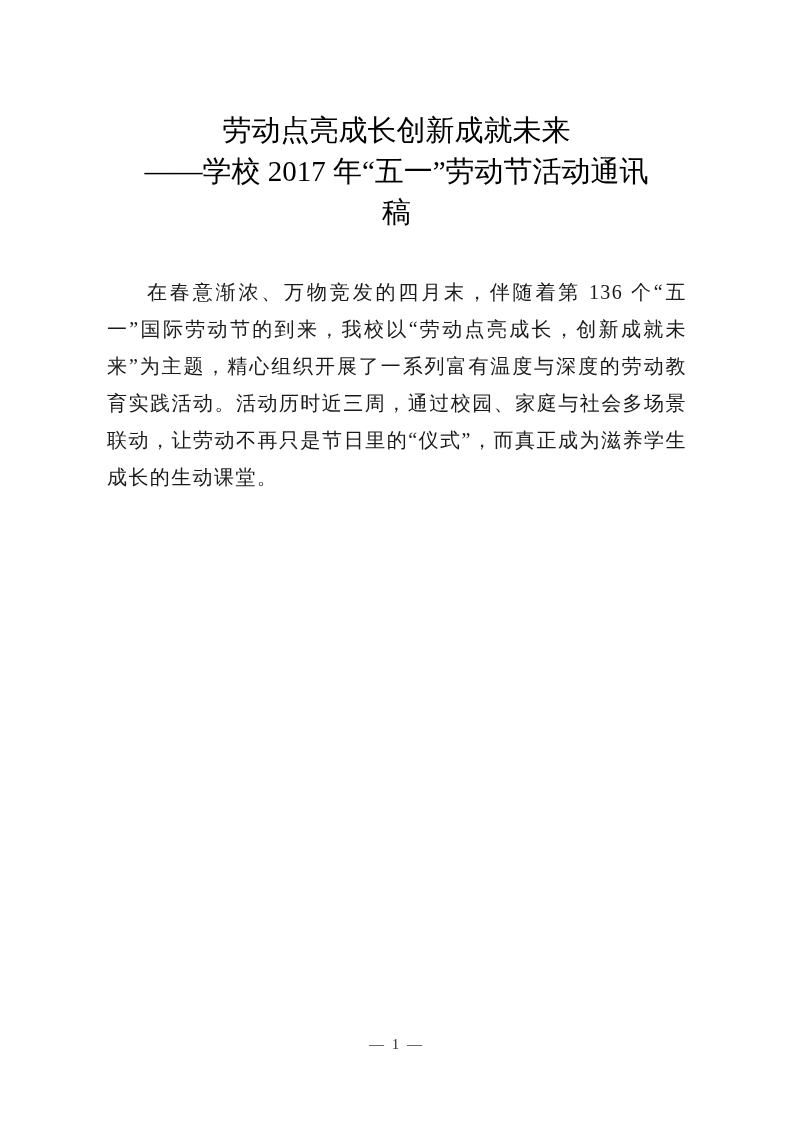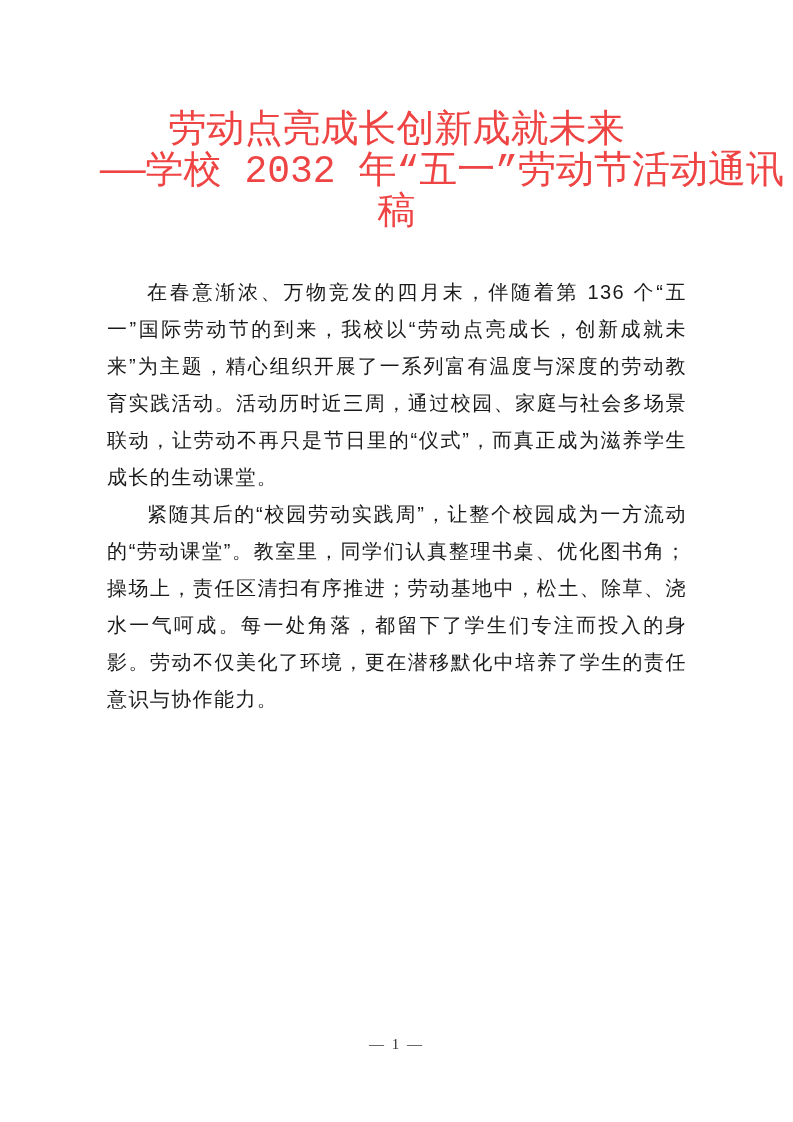--- a/index.html
+++ b/index.html
@@ -23,33 +23,33 @@
       background: #ffffff;
     }
     .title-block {
       position: absolute;
       left: 100px;
       width: 593px;
       top: 110px;
       text-align: center;
     }
     .title-line {
-      font-family: Liberation Mono, monospace;
-      font-size: 38px;
+      font-family: Liberation Serif, serif;
+      font-size: 29px;
       line-height: 41px;
       letter-spacing: 0px;
       white-space: nowrap;
-      color: #ef4444;
+      color: #000000;
     }
     .body-text {
       position: absolute;
       left: 107px;
       width: 580px;
       top: 274px;
-      font-family: Liberation Sans, sans-serif;
+      font-family: Liberation Serif, serif;
       font-size: 20px;
       line-height: 37px;
       color: #1a1a1a;
     }
     .para {
       margin: 0;
       text-indent: 40px;
       text-align: justify;
       text-justify: inter-character;
       letter-spacing: 1.4px;
@@ -66,24 +66,23 @@
       letter-spacing: 2px;
     }
   </style>
 </head>
 <body>
 
 <div class="page">
 
   <div class="title-block">
     <div class="title-line">劳动点亮成长创新成就未来</div>
-    <div class="title-line">——学校 2032 年“五一”劳动节活动通讯</div>
+    <div class="title-line">——学校 2017 年“五一”劳动节活动通讯</div>
     <div class="title-line">稿</div>
   </div>
 
   <div class="body-text">
     <p class="para">在春意渐浓、万物竞发的四月末，伴随着第 136 个“五一”国际劳动节的到来，我校以“劳动点亮成长，创新成就未来”为主题，精心组织开展了一系列富有温度与深度的劳动教育实践活动。活动历时近三周，通过校园、家庭与社会多场景联动，让劳动不再只是节日里的“仪式”，而真正成为滋养学生成长的生动课堂。</p>
-    <p class="para">紧随其后的“校园劳动实践周”，让整个校园成为一方流动的“劳动课堂”。教室里，同学们认真整理书桌、优化图书角；操场上，责任区清扫有序推进；劳动基地中，松土、除草、浇水一气呵成。每一处角落，都留下了学生们专注而投入的身影。劳动不仅美化了环境，更在潜移默化中培养了学生的责任意识与协作能力。</p>
   </div>
 
   <div class="page-number">— 1 —</div>
 
 </div>
 
 </body></html>

